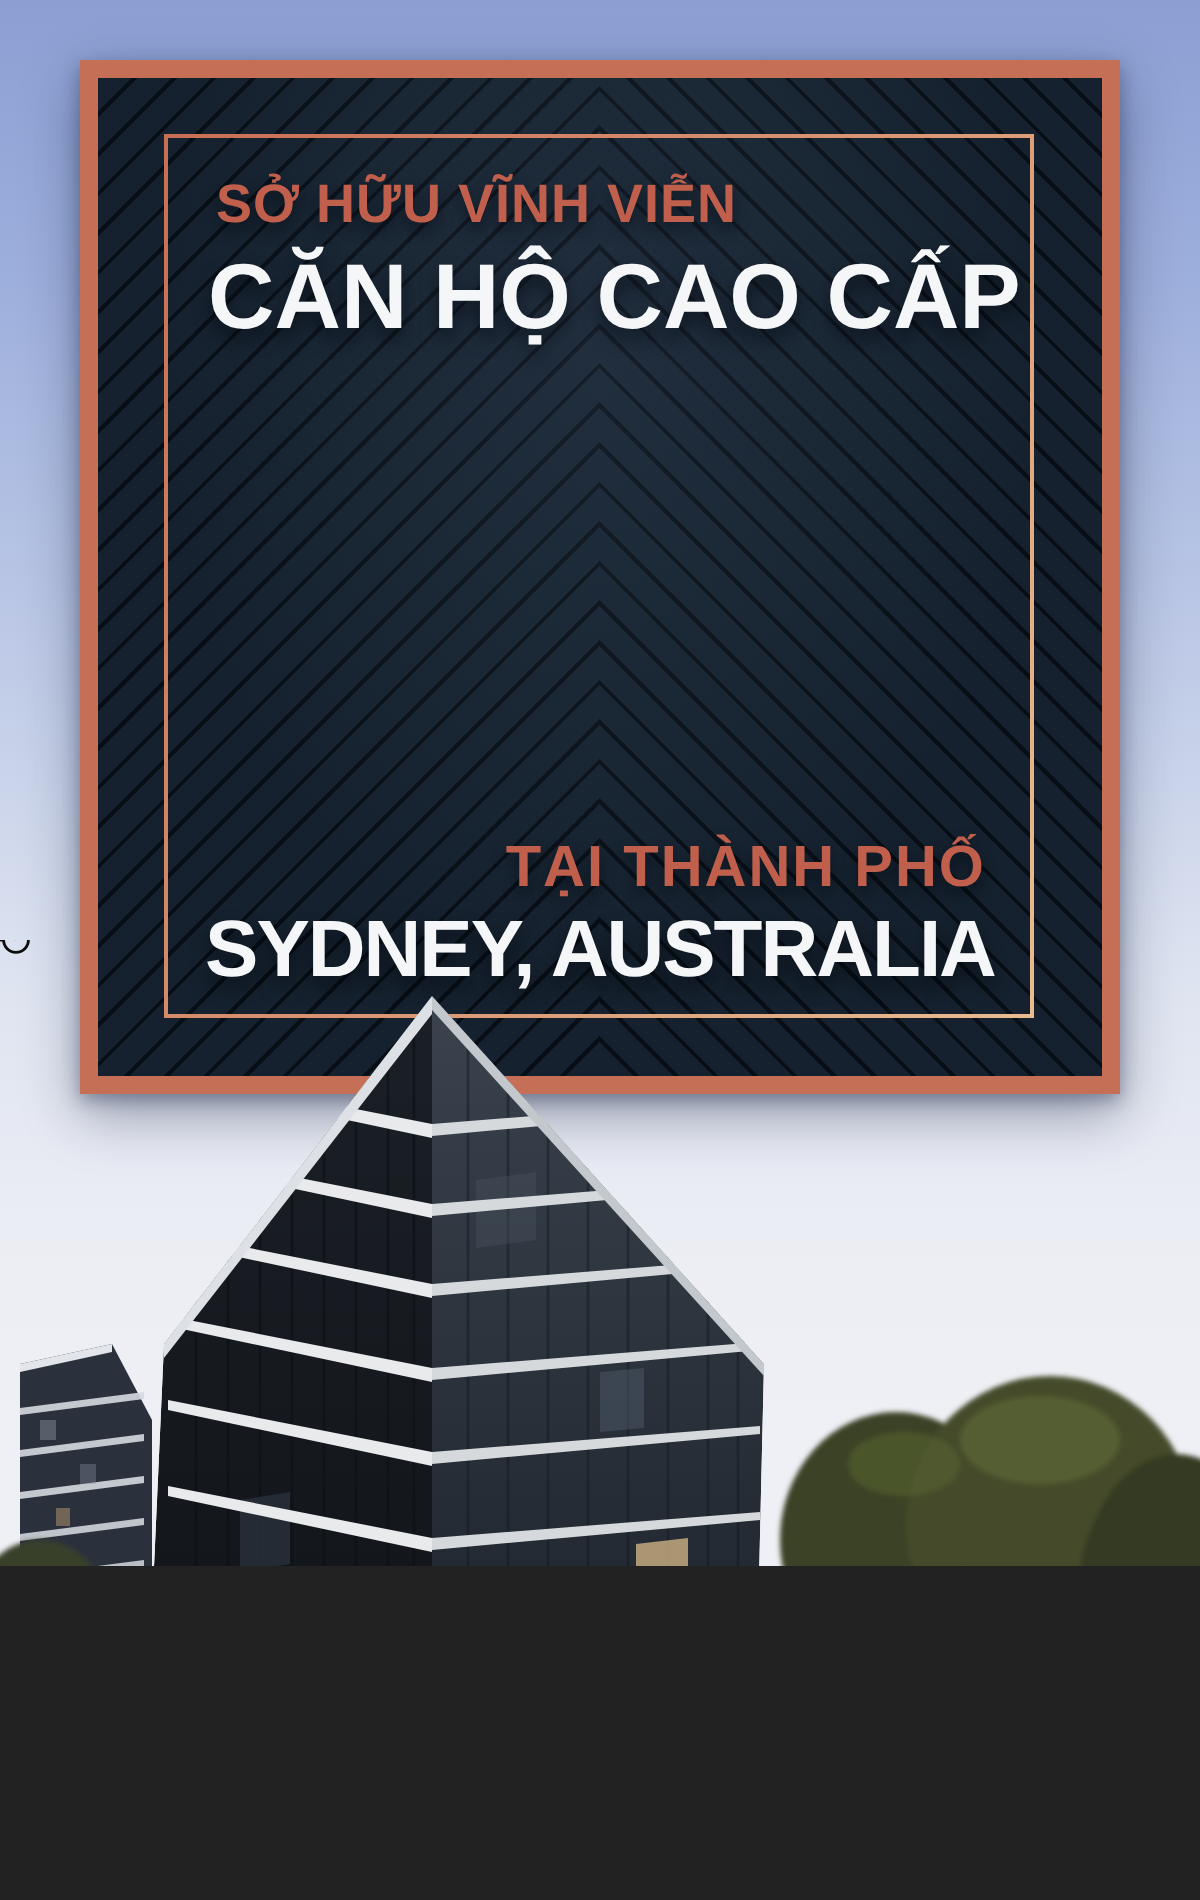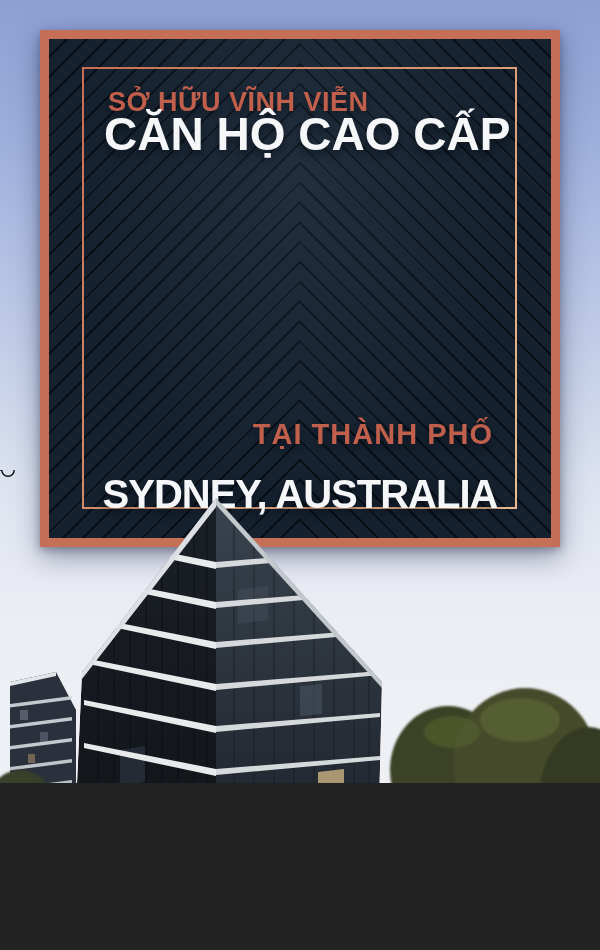--- a/index.html
+++ b/index.html
@@ -31,38 +31,38 @@
     position:absolute;top:28px;left:33px;right:34px;bottom:29px;
     border:2px solid var(--frame-gradient-end);
     border-image:linear-gradient(120deg,var(--frame-gradient-start),var(--frame-gradient-end)) 1;
   }
   .card .txt{position:absolute;line-height:1;white-space:nowrap;z-index:3;}
   .tagline-top{
     left:59px;top:50px;font-size:27px;font-weight:bold;letter-spacing:.5px;
     color:var(--accent-salmon);text-shadow:0 4px 7px rgba(3,8,15,.5);
   }
   .subtitle{
-    left:55px;top:72px;font-size:46px;font-weight:bold;letter-spacing:0;
+    left:55px;top:86px;font-size:46px;font-weight:bold;letter-spacing:0;
     color:var(--text-white);text-shadow:0 5px 9px rgba(3,8,15,.55);
   }
   .brand{
     left:0;right:0;text-align:center;
     font-family:"Liberation Serif","DejaVu Serif",serif;font-size:160px;letter-spacing:3px;
     background:linear-gradient(97deg,var(--brand-gradient-start) 4%,var(--brand-gradient-mid) 46%,var(--brand-gradient-end) 96%);
     -webkit-background-clip:text;background-clip:text;color:transparent;
     filter:drop-shadow(0 8px 9px rgba(3,8,15,.55));
   }
   .brand-1{top:116px;}
   .brand-2{top:245px;}
   .tagline-bottom{
     right:58px;top:381px;font-size:29px;font-weight:bold;letter-spacing:1px;
     color:var(--accent-salmon);text-shadow:0 4px 7px rgba(3,8,15,.5);text-align:right;
   }
   .location{
-    left:0;right:0;top:435px;text-align:center;font-size:40px;font-weight:bold;letter-spacing:-1px;
+    left:0;right:0;top:416px;text-align:center;font-size:40px;font-weight:bold;letter-spacing:-1px;
     color:var(--text-white);text-shadow:0 5px 9px rgba(3,8,15,.55);
   }
   
   .scene{position:absolute;left:0;top:470px;width:600px;height:480px;z-index:2;display:block;}
 </style>
 </head>
 <body>
 
 <div class="stage">
   <div style="position:absolute;inset:0;"></div>

